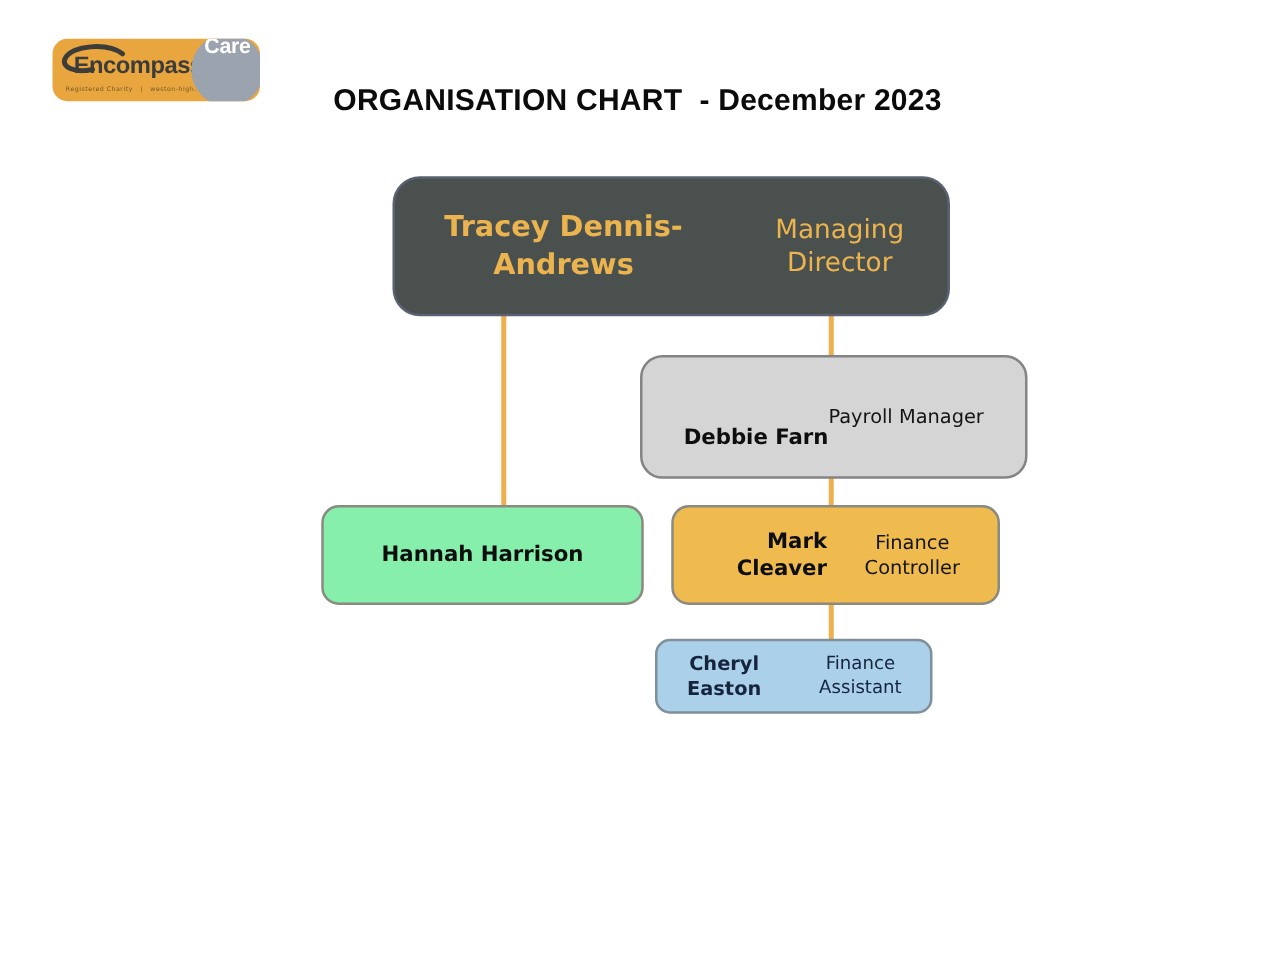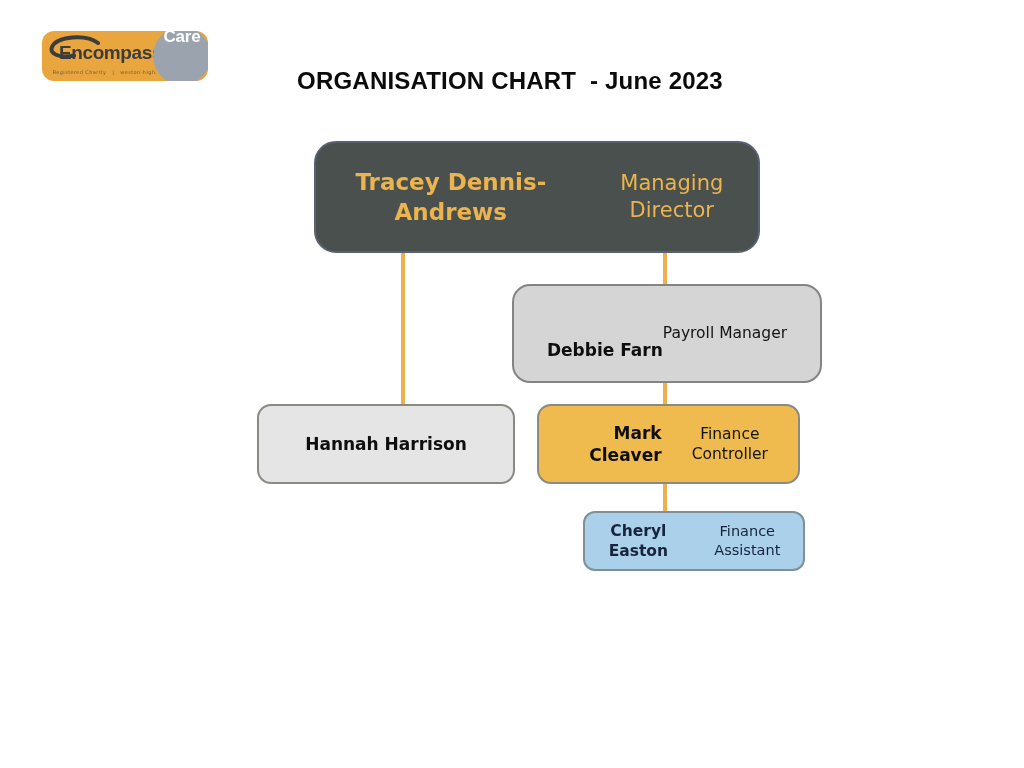--- a/index.html
+++ b/index.html
@@ -66,34 +66,34 @@
 
   .node-payroll {
     left: 512px; top: 284px; width: 310px; height: 99px;
     background: #D5D5D5; border: 2px solid #848484; border-radius: 18px;
   }
   .node-payroll .name { font-size: 17px; line-height: 22px; margin-top: 32px; }
   .node-payroll .role { font-size: 15.5px; line-height: 21px; }
 
   .node-pr {
     left: 257px; top: 404px; width: 258px; height: 80px;
-    background: #e5e5e5; border: 2px solid #8A8A80; border-radius: 14px;
+    background: #86efac; border: 2px solid #8A8A80; border-radius: 14px;
   }
   .node-pr .name { font-size: 17px; line-height: 22px; }
   .node-pr .role { font-size: 15.5px; line-height: 20px; }
 
   .node-fc {
     left: 537px; top: 404px; width: 263px; height: 80px;
     background: #EFBB4F; border: 2px solid #8A8A80; border-radius: 14px;
   }
   .node-fc .name { font-size: 17px; line-height: 22px; text-align: right; }
   .node-fc .role { font-size: 15.5px; line-height: 20px; }
 
   .node-fa {
-    left: 583px; top: 511px; width: 222px; height: 60px;
+    left: 524px; top: 511px; width: 222px; height: 60px;
     background: #ABD0EA; border: 2px solid #7F909B; border-radius: 12px;
   }
   .node-fa .name { font-size: 15.5px; line-height: 20px; color: #17243E; }
   .node-fa .role { font-size: 14.5px; line-height: 19px; color: #17243E; }
 </style>
 </head>
 <body>
 
 <div class="canvas">
 
@@ -102,21 +102,21 @@
       <path d="M51 8 C39 -1 10 1 5 12 C2 19 13 23.5 27 20.5" fill="none" stroke="#3C3C3A" stroke-width="4" stroke-linecap="round"></path>
     </svg>
     <span class="brand-primary">Encompass</span>
     <div class="care-bubble">
       <span class="brand-secondary">Care</span>
     </div>
     <div class="tagline">Registered Charity   |   weston-high.</div>
   </div>
 
   <div class="title-block">
-    <div class="title-line1">ORGANISATION CHART  - June 2023</div>
+    <div class="title-line1">ORGANISATION CHART  - December 2023</div>
   </div>
 
   <div class="line line-md-hannah"></div>
   <div class="line line-md-mark"></div>
   <div class="line line-mark-cheryl"></div>
 
   <div class="node node-md">
     <div class="name">Tracey Dennis-Andrews</div>
     <div class="role">Managing Director</div>
   </div>

